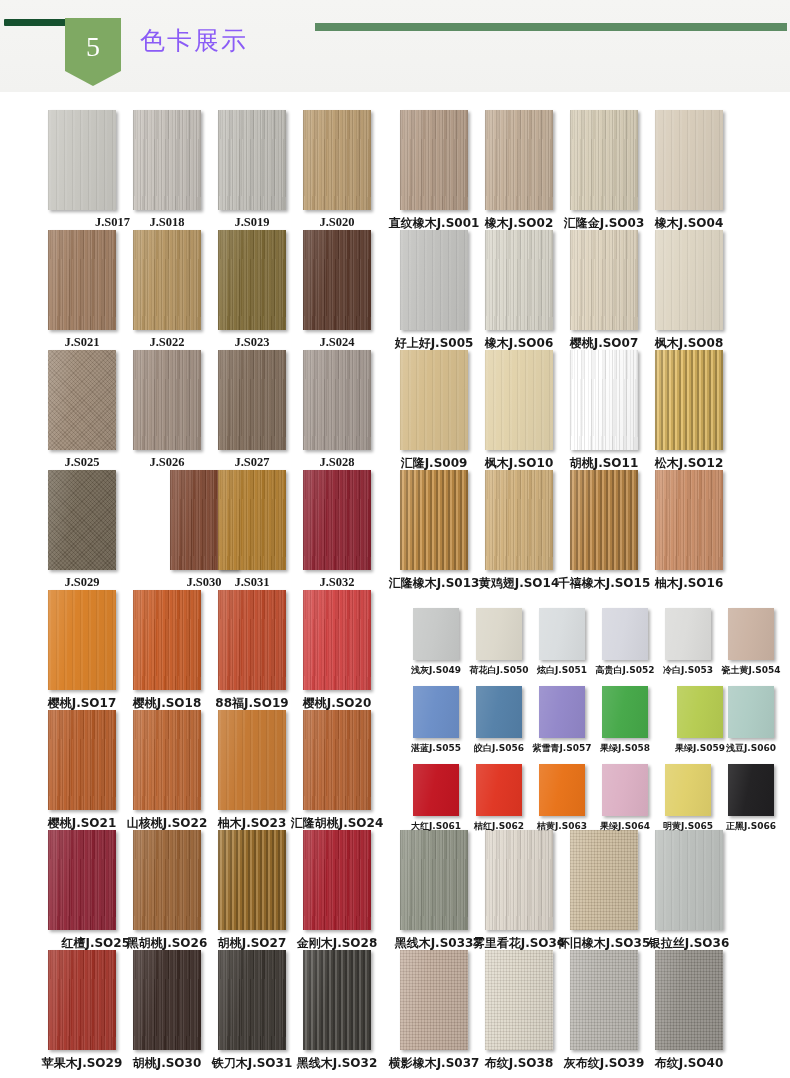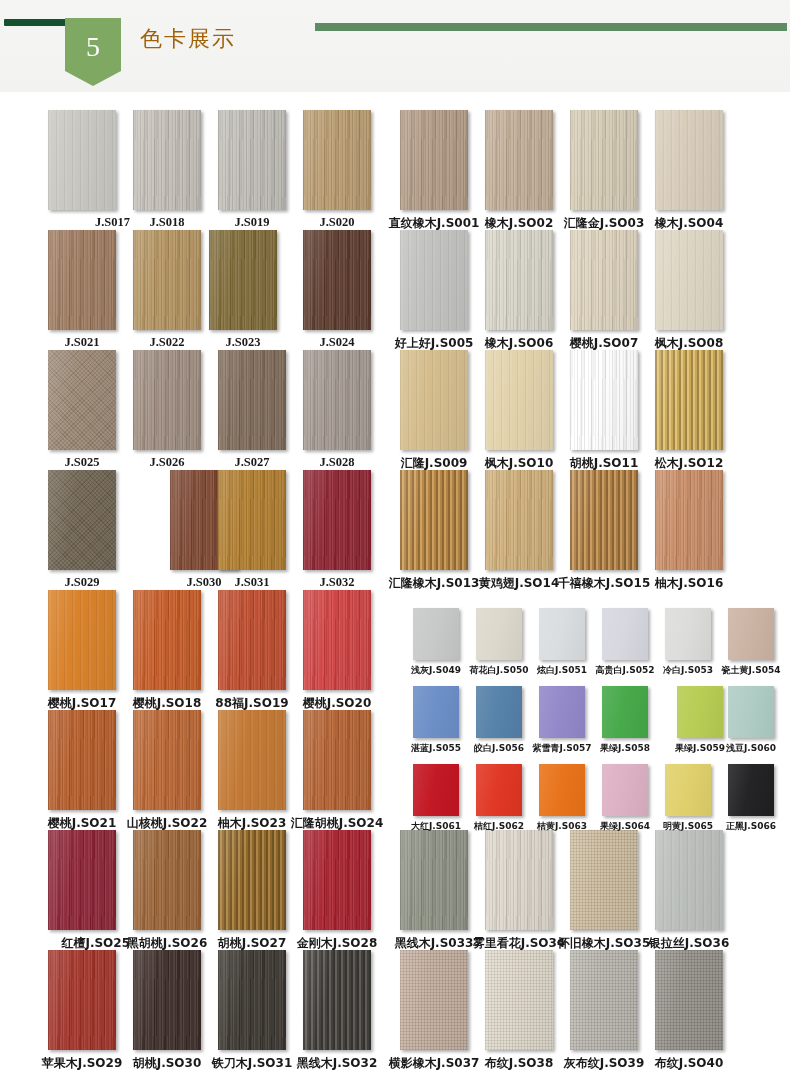--- a/index.html
+++ b/index.html
@@ -34,21 +34,21 @@
     clip-path:polygon(0 0,100% 0,100% 78%,50% 100%,0 78%);
   }
   #badge-num{
     position:absolute;left:0;top:0;width:56px;height:58px;
     display:flex;align-items:center;justify-content:center;
     color:#ffffff;font-size:28px;font-weight:400;
     font-family:"Liberation Serif","DejaVu Serif",serif;
   }
   #title{
     position:absolute;left:140px;top:24px;
-    font-size:22px;color:#a16207;letter-spacing:2px;
+    font-size:25px;color:#8b5cf6;letter-spacing:2px;
     font-family:"DejaVu Sans","Liberation Sans",sans-serif;
     font-weight:500;
   }
   #rule-light{
     position:absolute;left:315px;top:23px;width:472px;height:8px;
     background:#5d8c64;
   }
   #hdr-sep{
     position:absolute;left:0;top:92px;width:790px;height:6px;
     background:#ffffff;
@@ -153,21 +153,21 @@
       <div class="lbl " style="top: 105px; width: 96px; left: -14px;">J.S020</div>
     </div>
     <div class="cell" style="left: 48px; top: 230px;">
       <div class="sw grain" style="width: 68px; height: 100px; background-color: rgb(158, 122, 94);"></div>
       <div class="lbl " style="top: 105px; width: 96px; left: -14px;">J.S021</div>
     </div>
     <div class="cell" style="left: 133px; top: 230px;">
       <div class="sw grain" style="width: 68px; height: 100px; background-color: rgb(180, 147, 95);"></div>
       <div class="lbl " style="top: 105px; width: 96px; left: -14px;">J.S022</div>
     </div>
-    <div class="cell" style="left: 209px; top: 230px; border-radius: 31px;">
+    <div class="cell" style="left: 218px; top: 230px; border-radius: 31px;">
       <div class="sw grain" style="width: 68px; height: 100px; background-color: rgb(126, 106, 54);"></div>
       <div class="lbl " style="top: 105px; width: 96px; left: -14px;">J.S023</div>
     </div>
     <div class="cell" style="left: 303px; top: 230px;">
       <div class="sw grain" style="width: 68px; height: 100px; background-color: rgb(92, 58, 44);"></div>
       <div class="lbl " style="top: 105px; width: 96px; left: -14px;">J.S024</div>
     </div>
     <div class="cell" style="left: 48px; top: 350px;">
       <div class="sw speck" style="width: 68px; height: 100px; background-color: rgb(155, 135, 115);"></div>
       <div class="lbl " style="top: 105px; width: 96px; left: -14px;">J.S025</div>

